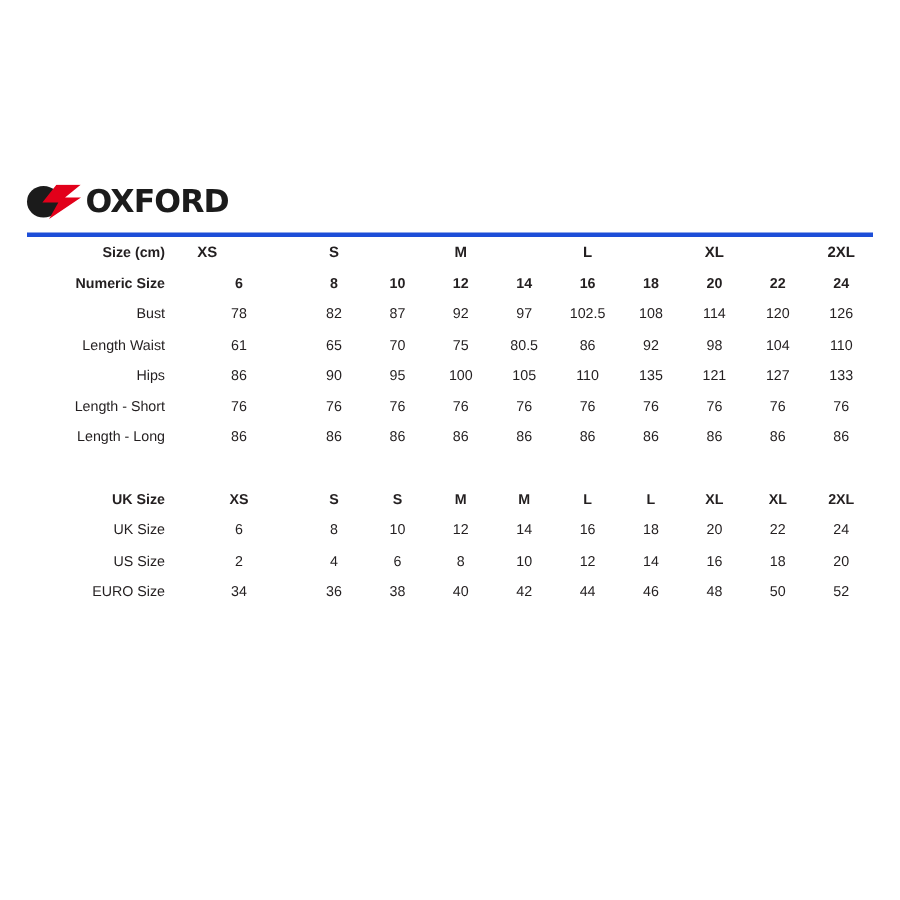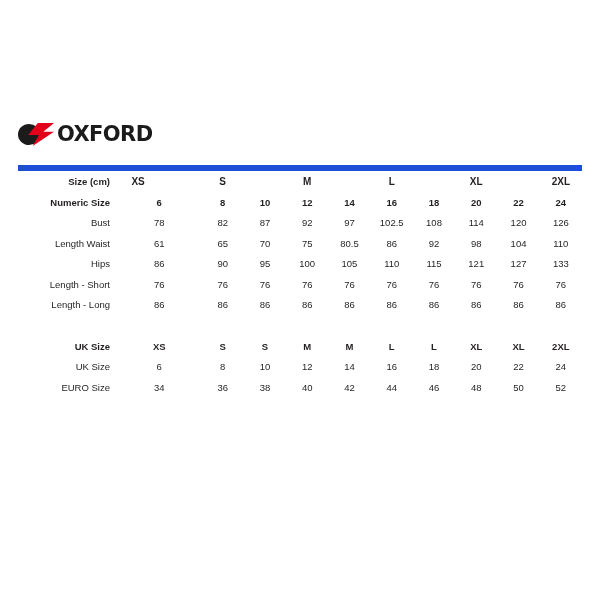--- a/index.html
+++ b/index.html
@@ -26,22 +26,22 @@
     position: absolute;
     left: 18px;
     top: 122px;
     width: 564px;
   }
 
   
   .header {
     display: flex;
     align-items: center;
-    border-bottom: 6px solid #1d4ed8;
-    padding-bottom: 18px;
+    border-bottom: 3px solid #1d4ed8;
+    padding-bottom: 8px;
   }
   .logo-wrap {
     width: 128px;
     flex: 0 0 128px;
     display: flex;
     align-items: center;
     gap: 3px;
   }
   .logo-mark {
     position: relative;
@@ -204,21 +204,21 @@
         </tr>
 
         <tr>
           <td class="row-label">Hips</td>
           <td class="cell" colspan="2">86</td>
           <td class="cell">90</td>
           <td class="cell">95</td>
           <td class="cell">100</td>
           <td class="cell">105</td>
           <td class="cell">110</td>
-          <td class="cell">115</td>
+          <td class="cell">135</td>
           <td class="cell">121</td>
           <td class="cell">127</td>
           <td class="cell">133</td>
         </tr>
 
         <tr>
           <td class="row-label">Length - Short</td>
           <td class="cell" colspan="2">76</td>
           <td class="cell">76</td>
           <td class="cell">76</td>
@@ -272,20 +272,33 @@
           <td class="cell">10</td>
           <td class="cell">12</td>
           <td class="cell">14</td>
           <td class="cell">16</td>
           <td class="cell">18</td>
           <td class="cell">20</td>
           <td class="cell">22</td>
           <td class="cell">24</td>
         </tr>
         <tr>
+          <td class="row-label">US Size</td>
+          <td class="cell" colspan="2">2</td>
+          <td class="cell">4</td>
+          <td class="cell">6</td>
+          <td class="cell">8</td>
+          <td class="cell">10</td>
+          <td class="cell">12</td>
+          <td class="cell">14</td>
+          <td class="cell">16</td>
+          <td class="cell">18</td>
+          <td class="cell">20</td>
+        </tr>
+        <tr>
           <td class="row-label">EURO Size</td>
           <td class="cell" colspan="2">34</td>
           <td class="cell">36</td>
           <td class="cell">38</td>
           <td class="cell">40</td>
           <td class="cell">42</td>
           <td class="cell">44</td>
           <td class="cell">46</td>
           <td class="cell">48</td>
           <td class="cell">50</td>

